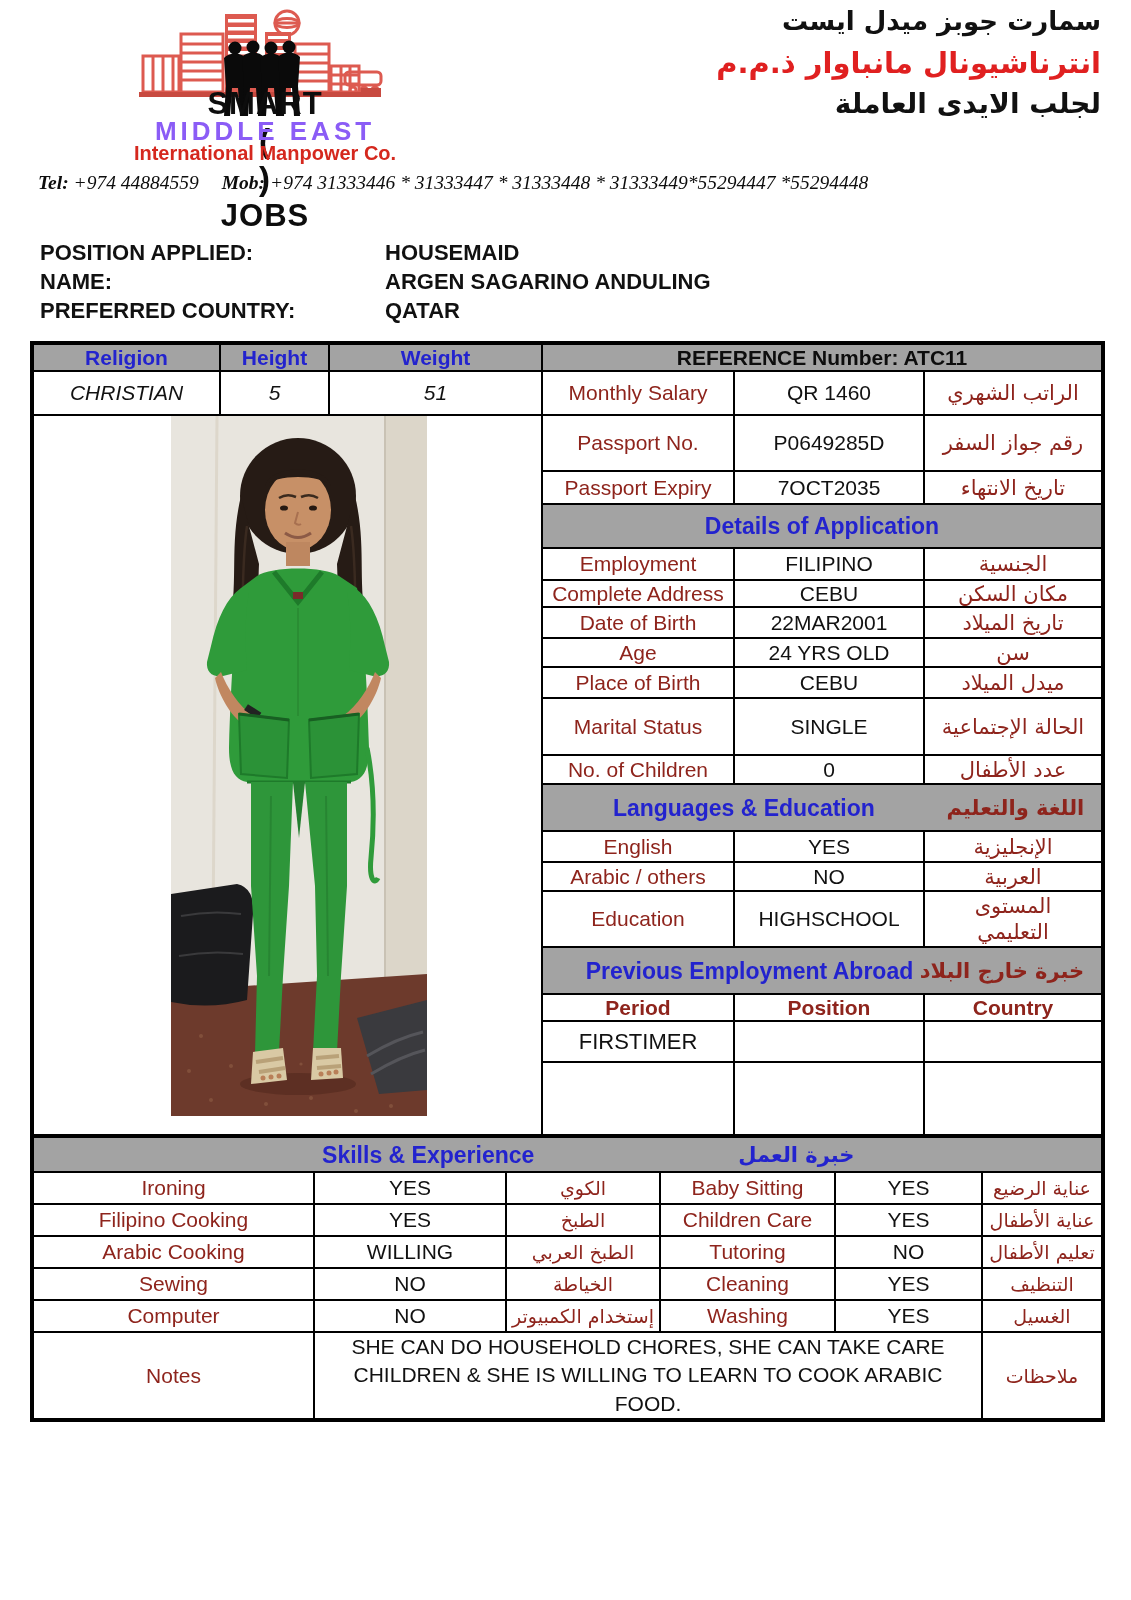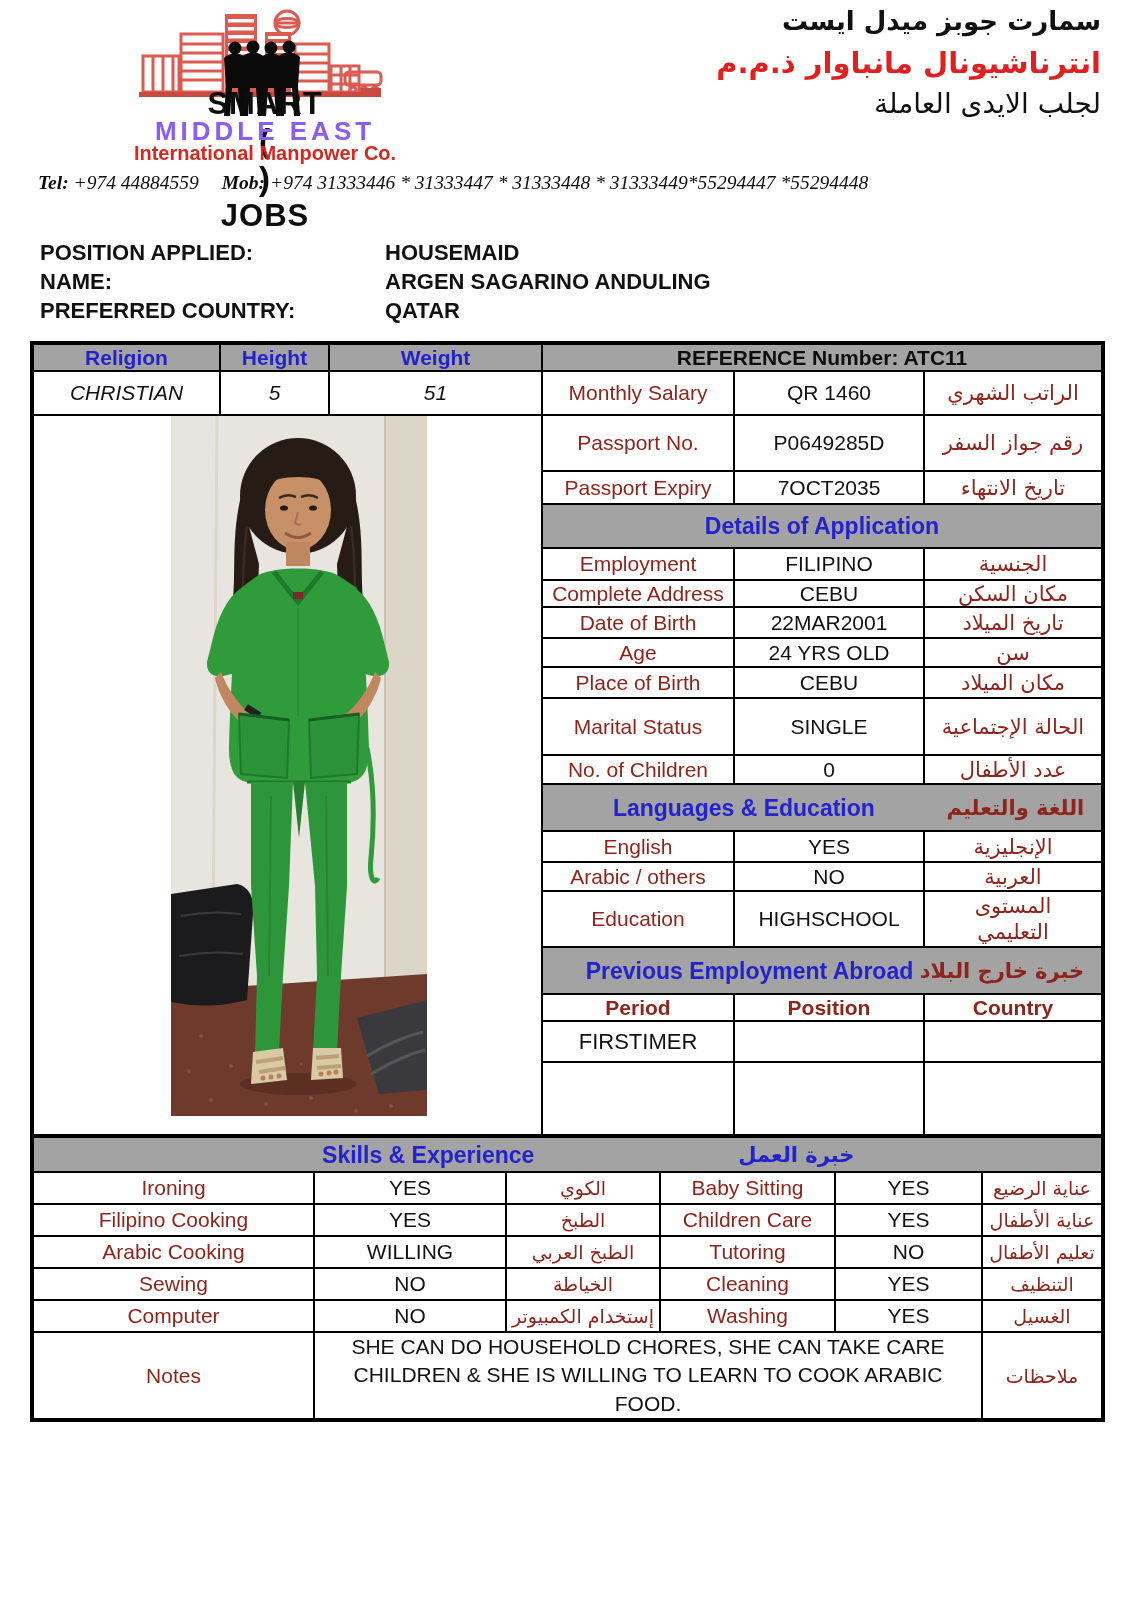--- a/index.html
+++ b/index.html
@@ -13,21 +13,21 @@
               align-items:center;font-weight:bold;font-size:31px;letter-spacing:1px;color:#0d0d0d;flex-direction:column;}
   .logo-line1 .paren{font-size:33px;font-weight:bold;}
   .logo-line1 .lgap{display:inline-block;width:74px;}
   .logo-line2{position:absolute;top:108px;left:0;width:100%;font-weight:bold;font-size:26px;
               letter-spacing:4px;color:#8b5cf6;}
   .logo-line3{position:absolute;top:134px;left:0;width:100%;font-weight:bold;font-size:20px;color:#D5281E;}
 
   .arabic-block{position:absolute;right:30px;top:6px;text-align:right;font-family:"DejaVu Sans",sans-serif;}
   .arabic-block .ar1{font-size:26px;font-weight:bold;color:#111;margin-bottom:10px;}
   .arabic-block .ar2{font-size:29px;font-weight:bold;color:#E02020;margin-bottom:7px;}
-  .arabic-block .ar3{font-size:28px;font-weight:normal;color:#111;}
+  .arabic-block .ar3{font-size:28px;font-weight:bold;color:#111;}
 
   .contact{position:absolute;left:38px;top:172px;font-family:"Liberation Serif",serif;
            font-style:italic;font-size:19.5px;color:#0d0d0d;white-space:nowrap;}
   .contact b{font-weight:bold;}
   .contact .mob{margin-left:18px;}
 
   .app-block{position:absolute;left:40px;top:238px;font-weight:bold;font-size:22px;line-height:29px;}
   .app-row{display:flex;}
   .app-label{display:inline-block;width:345px;}
   .app-value{display:inline-block;}
@@ -283,21 +283,21 @@
         <td class="ar">تاريخ الميلاد</td>
       </tr>
       <tr style="height:29px">
         <td class="lbl">Age</td>
         <td class="val">24 YRS OLD</td>
         <td class="ar">سن</td>
       </tr>
       <tr style="height:31px">
         <td class="lbl">Place of Birth</td>
         <td class="val">CEBU</td>
-        <td class="ar">مكان الميلاد</td>
+        <td class="ar">ميدل الميلاد</td>
       </tr>
       <tr style="height:57px">
         <td class="lbl">Marital Status</td>
         <td class="val">SINGLE</td>
         <td class="ar">الحالة الإجتماعية</td>
       </tr>
       <tr style="height:29px">
         <td class="lbl">No. of Children</td>
         <td class="val">0</td>
         <td class="ar">عدد الأطفال</td>

